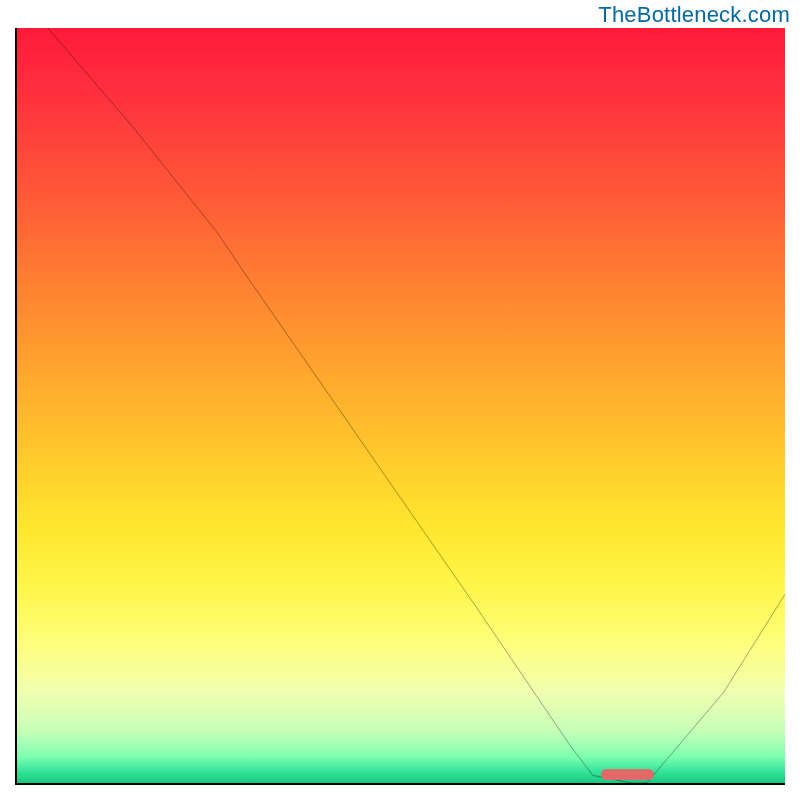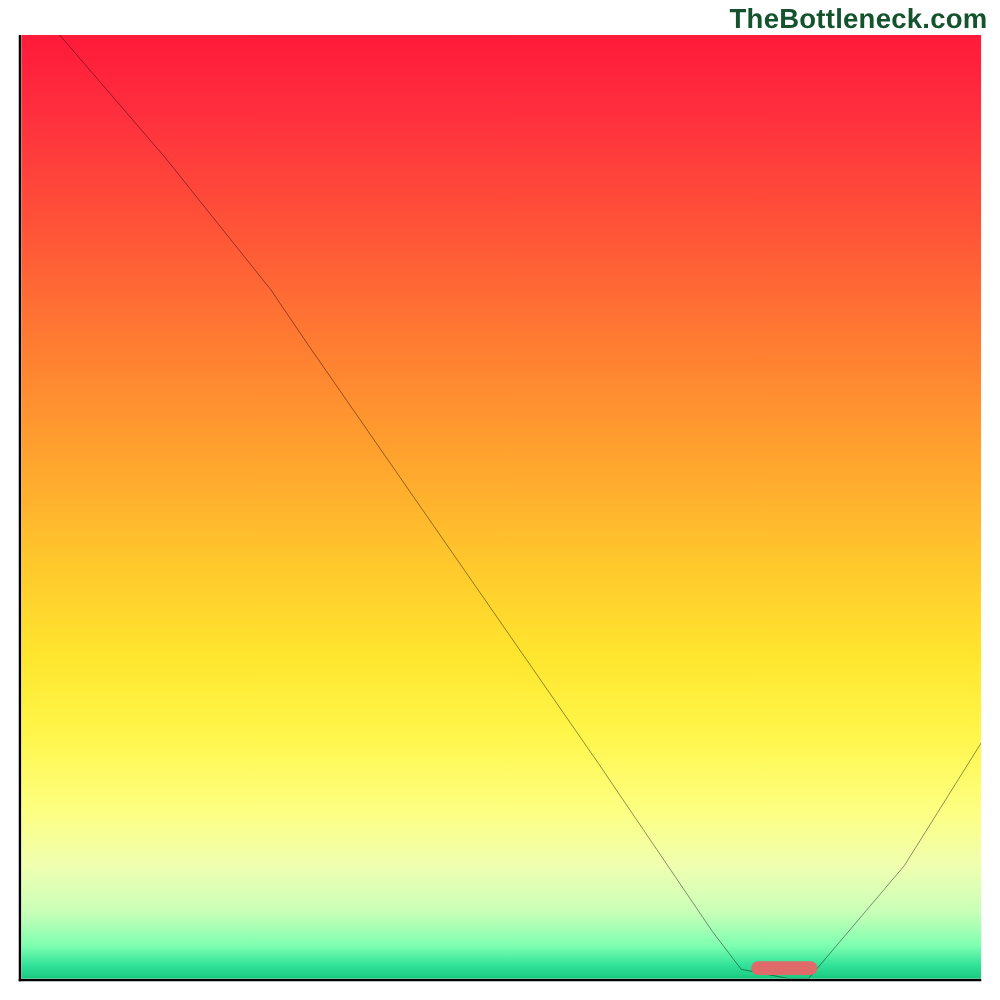--- a/index.html
+++ b/index.html
@@ -8,22 +8,22 @@
     height: 800px;
     background: #ffffff;
     font-family: Arial, Helvetica, sans-serif;
     position: relative;
   }
   .watermark {
     position: absolute;
     top: 2px;
     right: 10px;
     font-size: 22px;
-    font-weight: 700;
-    color: #14532d;
+    font-weight: 400;
+    color: #0369a1;
     letter-spacing: 0.2px;
   }
   .plot-area {
     position: absolute;
     left: 15px;
     top: 28px;
     width: 770px;
     height: 757px;
     border-left: 2.5px solid #000;
     border-bottom: 2.5px solid #000;

